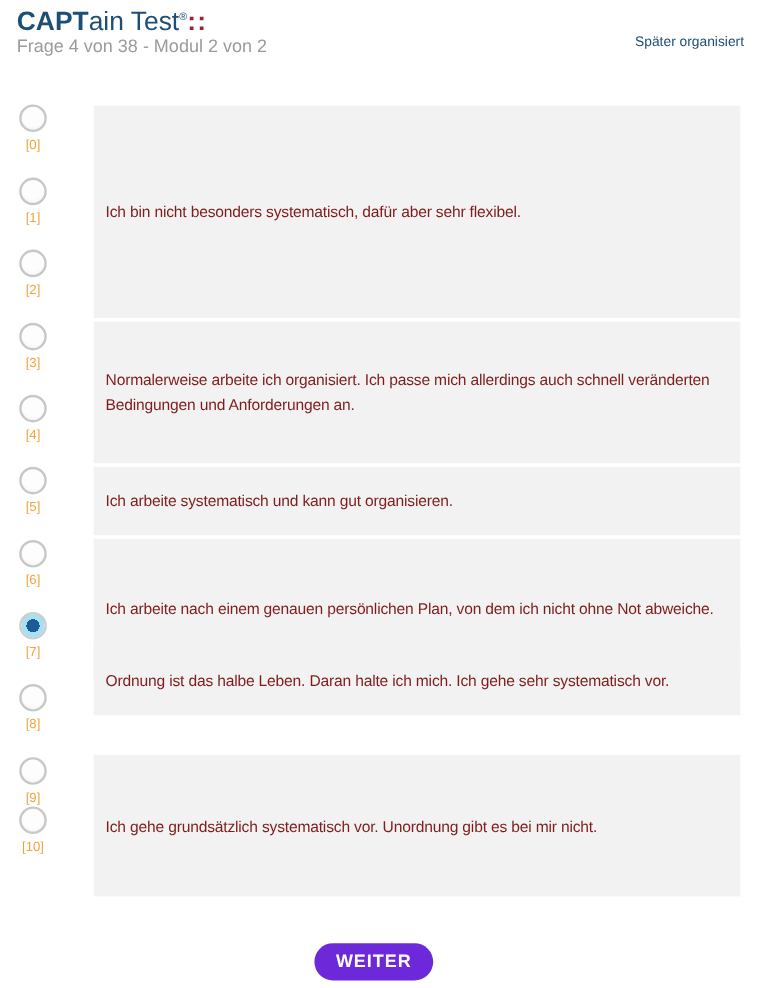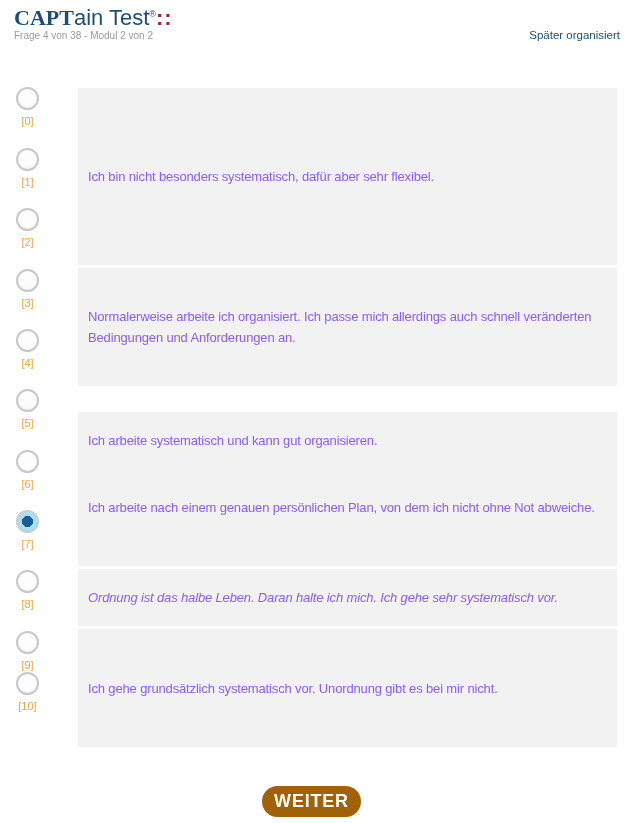--- a/index.html
+++ b/index.html
@@ -9,26 +9,26 @@
     background: #ffffff;
     font-family: "Liberation Sans", sans-serif;
     overflow: hidden;
   }
 
   
   .logo {
     position: absolute; left: 14px; top: 5px;
     font-size: 22px; color: #1d4e75; white-space: nowrap;
   }
-  .logo .bold { font-weight: bold; font-family: Liberation Serif, serif; }
+  .logo .bold { font-weight: bold; }
   .logo .reg-mark { font-size: 9px; vertical-align: super; color: #1d4e75; }
   .logo .colons { font-weight: bold; color: #a31f34; letter-spacing: 1px; }
   .progress-text {
     position: absolute; left: 14px; top: 30px;
-    font-size: 10px; color: #9b9b9b;
+    font-size: 15px; color: #9b9b9b;
   }
   .resume-link {
     position: absolute; right: 14px; top: 29px;
     font-size: 11.5px; color: #1d4e75; cursor: pointer;
     text-decoration: none;
   }
 
   
   .scale-unit { position: absolute; left: 14px; width: 50px; height: 52px; }
   .radio {
@@ -48,36 +48,36 @@
 
   
   .stmt-box {
     position: absolute; left: 78px; width: 539px;
     background: #f2f2f2;
     display: flex; align-items: center;
     box-sizing: border-box; padding-left: 10px;
   }
   .stmt-text {
     font-size: 13px; line-height: 21px; letter-spacing: -0.15px;
-    color: #8b5cf6;
+    color: #7f1d1d;
   }
   .b1 { top: 88px;  height: 177px; }
   .b2 { top: 268px; height: 118px; justify-content: flex-end; }
-  .b3 { top: 412px; height: 57px;  }
+  .b3 { top: 389px; height: 57px;  }
   .b4 { top: 449px; height: 117px; text-align: center; }
-  .b5 { top: 569px; height: 57px; font-style: italic;  }
+  .b5 { top: 539px; height: 57px;  }
   .b6 { top: 629px; height: 118px; text-align: center; }
 
   
   .next-button {
     position: absolute; left: 262px; top: 786px;
     width: 99px; height: 31px;
-    background: #a16207; border: none; border-radius: 16px;
+    background: #6d28d9; border: none; border-radius: 16px;
     color: #ffffff; font-family: "Liberation Sans", sans-serif;
-    font-size: 18px; font-weight: bold; letter-spacing: 0.8px;
+    font-size: 15px; font-weight: bold; letter-spacing: 0.8px;
     cursor: pointer;
   }
 </style>
 </head>
 <body>
 
 <div class="logo"><span class="bold">CAPT</span><span>ain Test</span><span class="reg-mark">®</span><span class="colons">::</span></div>
 
 <div class="progress-text">Frage 4 von 38 -  Modul 2 von 2</div>
 

